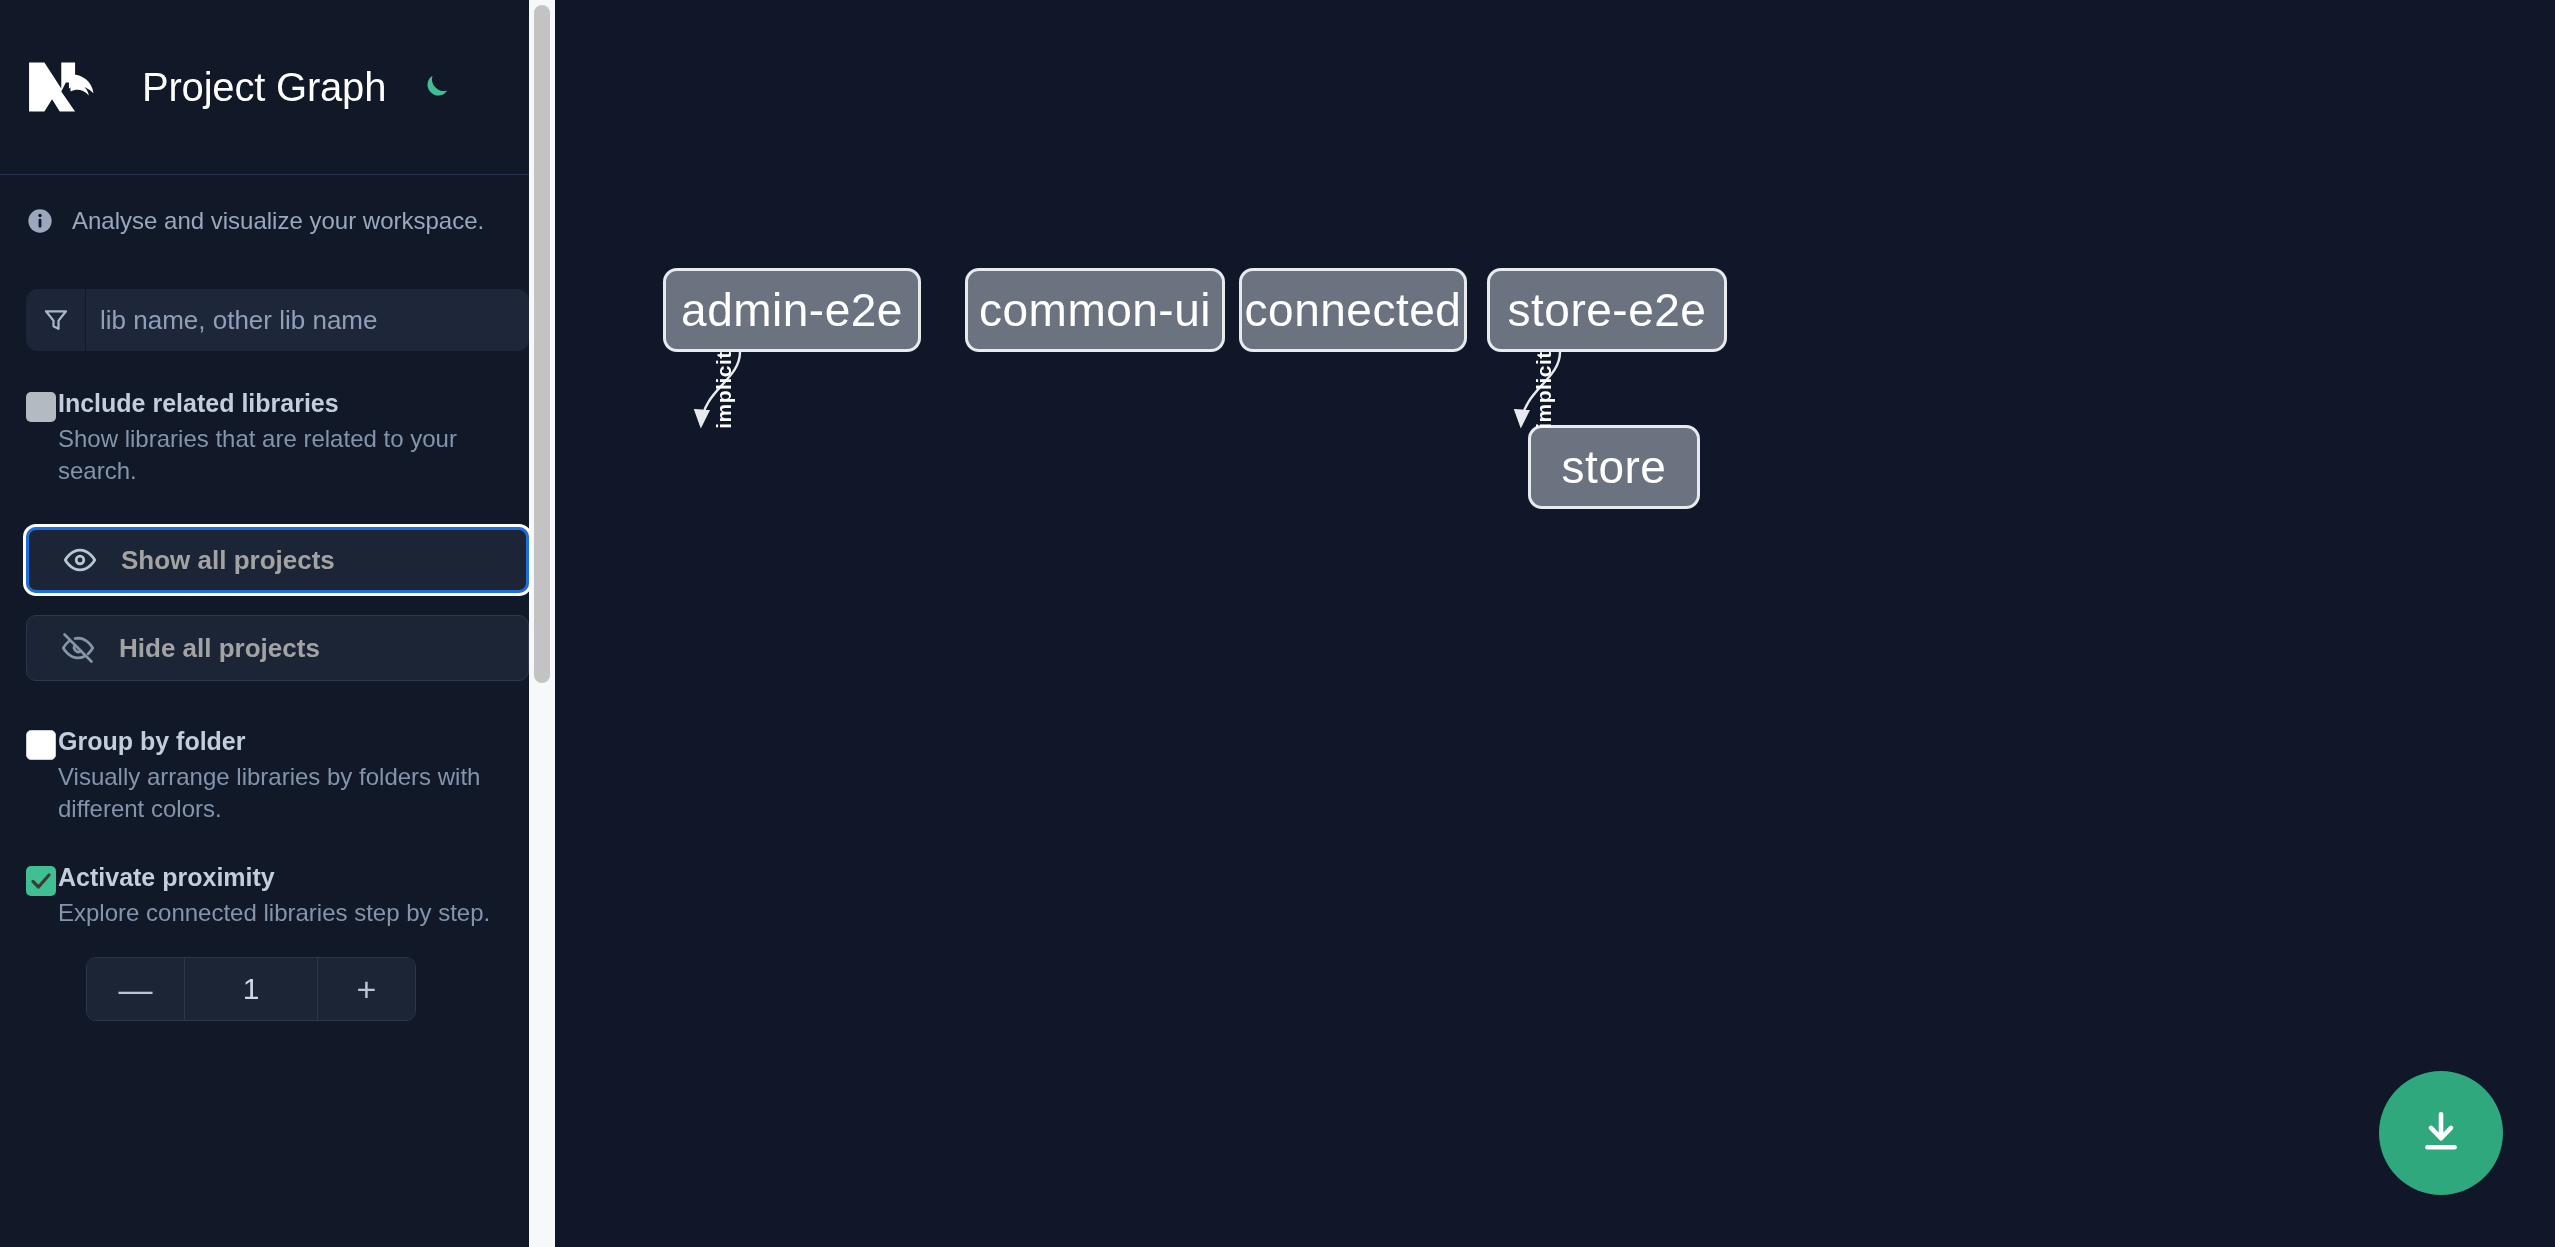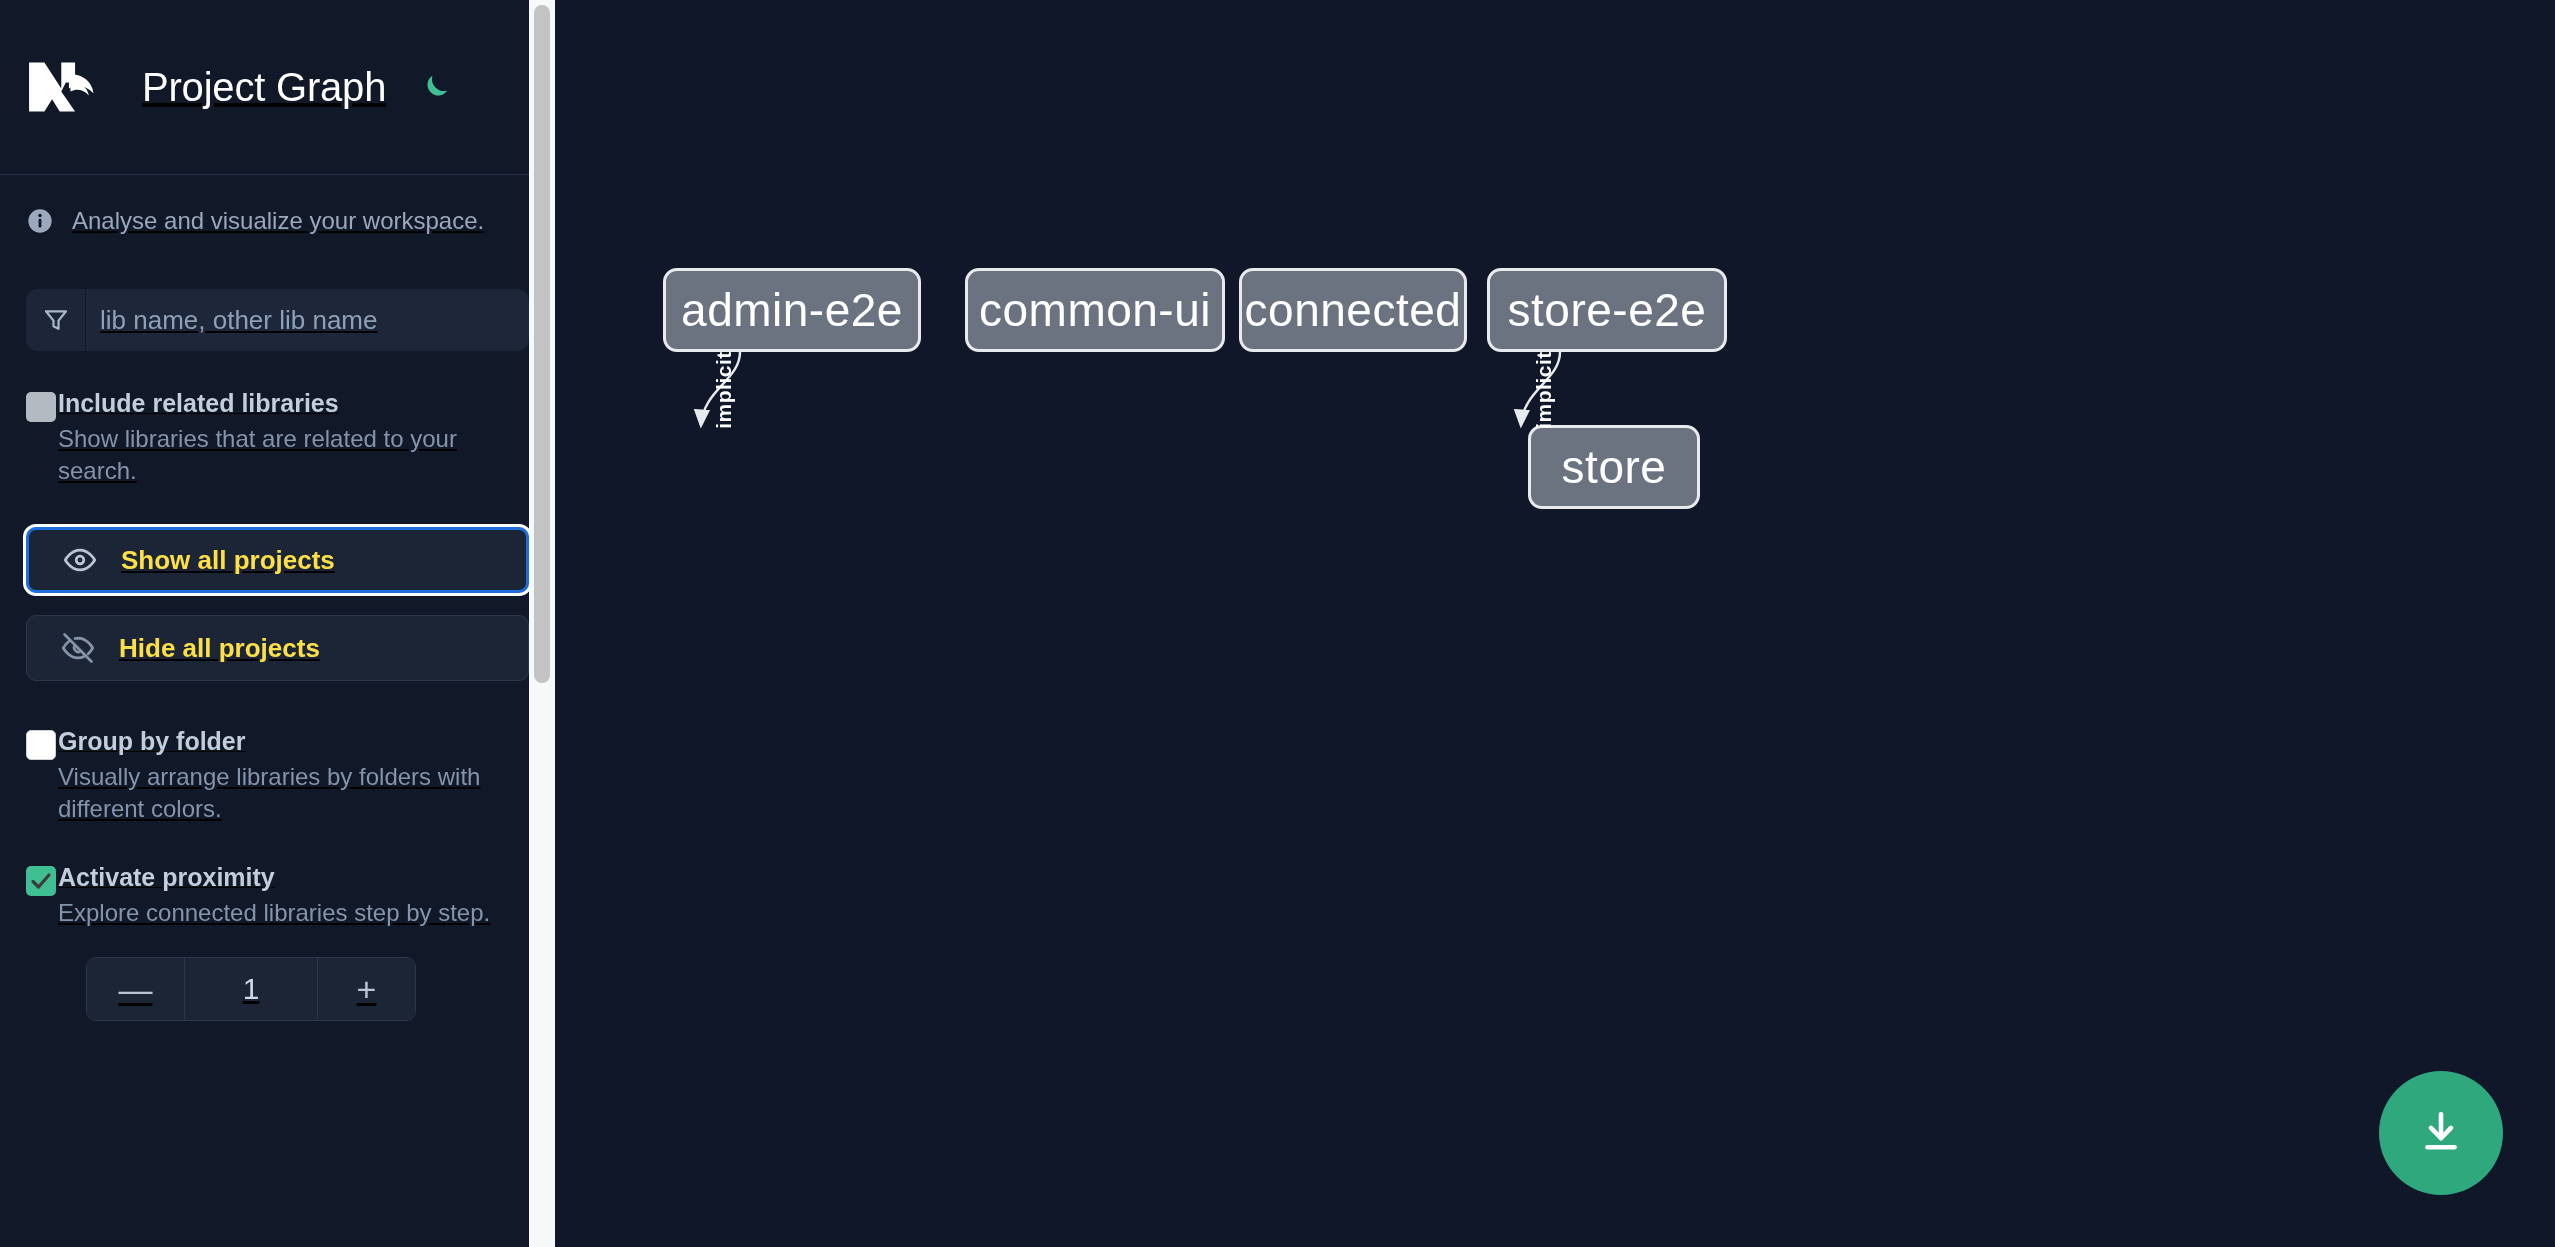--- a/index.html
+++ b/index.html
@@ -3,21 +3,21 @@
 <meta charset="utf-8">
 <title>Nx Project Graph</title>
 <style>
   * { box-sizing: border-box; margin: 0; padding: 0; }
   html, body {
     width: 2555px; height: 1247px;
     background: #0f1729;
     font-family: "Liberation Sans", sans-serif;
     overflow: hidden;
   }
-  #app { position: relative; width: 2555px; height: 1247px; display: flex; text-decoration: underline; }
+  #app { position: relative; width: 2555px; height: 1247px; display: flex; }
 
   
   .sidebar {
     position: relative;
     width: 555px; height: 1247px;
     background: #111827;
     flex: 0 0 555px;
     overflow: hidden;
   }
   .sidebar-inner { width: 555px; }
@@ -93,21 +93,21 @@
   .check-desc {
     color: #8494ac; font-size: 24px; line-height: 32px; margin-top: 4px;
   }
 
   .pill-btn {
     margin: 0 26px; height: 66px;
     display: flex; align-items: center;
     background: #1c2536;
     border: 1px solid #2c374c;
     border-radius: 10px;
-    color: #fde047; font-size: 26px;
+    color: #a3a3a3; font-size: 26px;
     padding-left: 34px; cursor: pointer;
     position: relative;
   }
   .pill-btn.focused {
     border: 3px solid #1d6fe0;
     outline: 3px solid #ffffff;
     outline-offset: 0px;
   }
   .pill-btn .btn-icon { width: 34px; height: 34px; flex: 0 0 34px; display:flex; }
   .pill-btn .btn-label { margin-left: 24px; font-weight: bold; }

